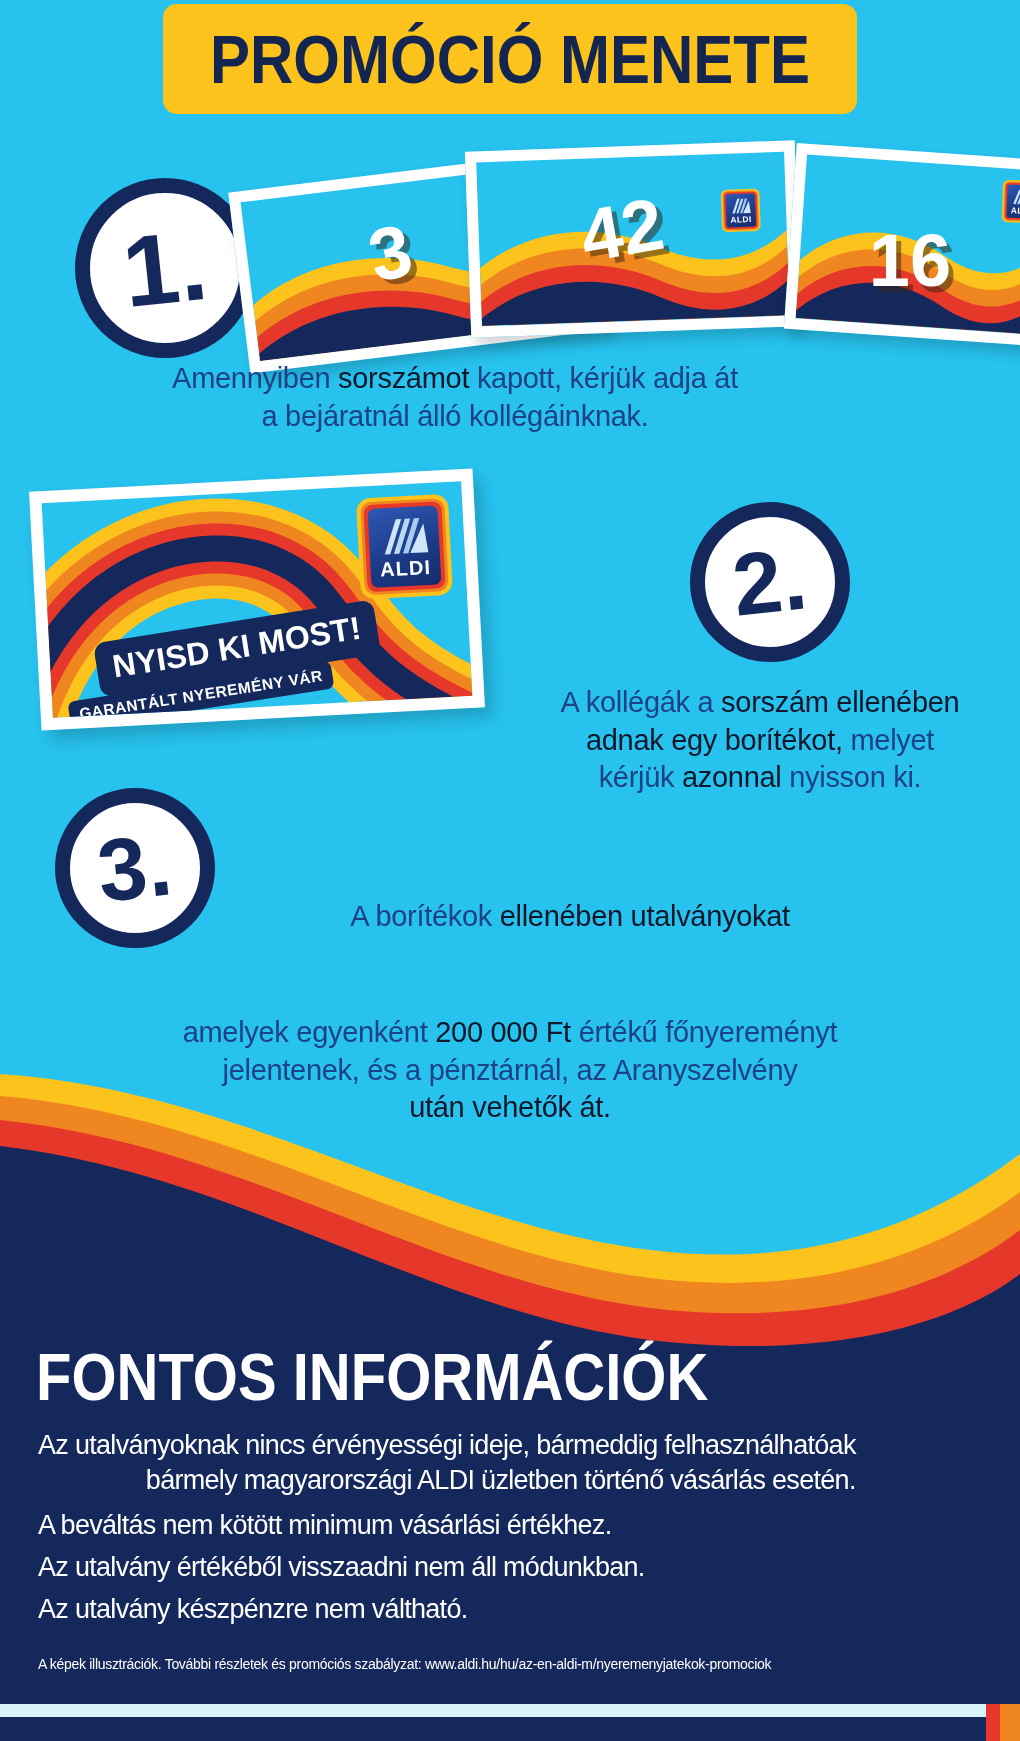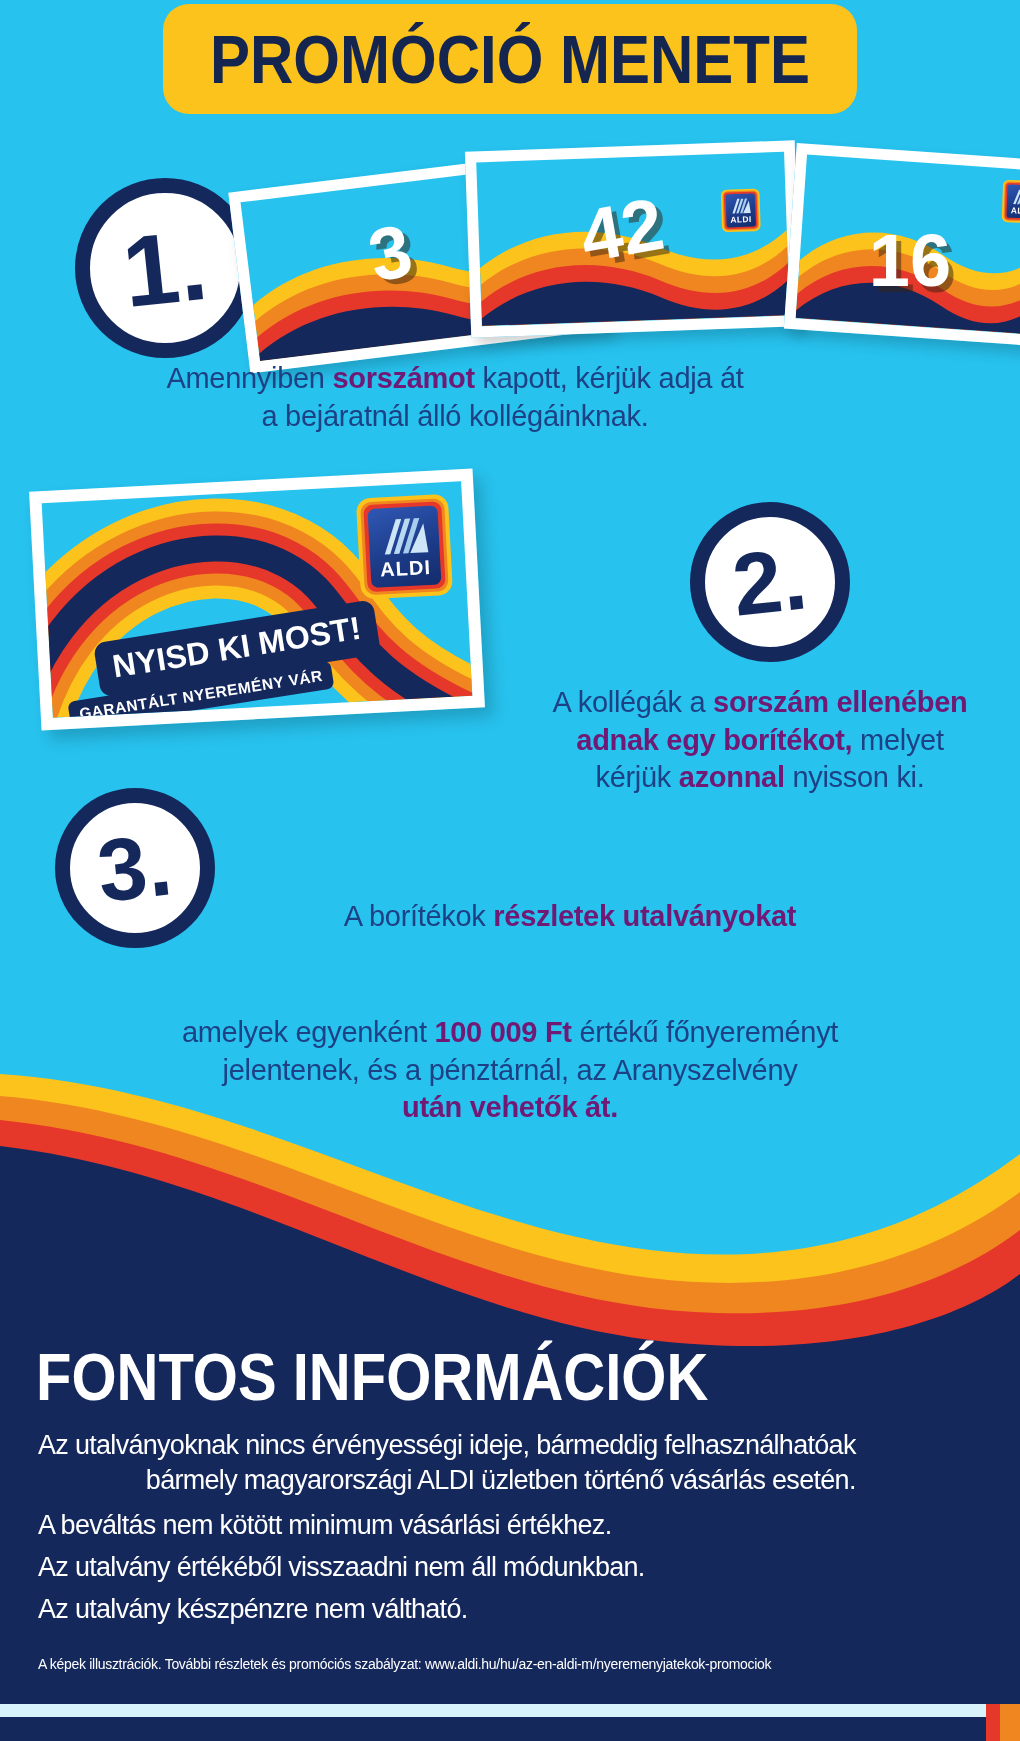--- a/index.html
+++ b/index.html
@@ -7,21 +7,21 @@
   body {
     position:relative; overflow:hidden;
     background:#27c2ee;
     font-family:"Liberation Sans", sans-serif;
     color:#15285c;
   }
 
   
   .header-badge {
     position:absolute; left:163px; top:4px; width:694px; height:110px;
-    background:#fcc31c; border-radius:26px;
+    background:#fcc31c; border-radius:14px;
     display:flex; align-items:center; justify-content:center;
   }
   .header-badge h1 {
     font-size:60px; font-weight:900; color:#14264f;
     transform:scaleY(1.15); white-space:nowrap; letter-spacing:0;
   }
 
   
   .step-circle {
     position:absolute; background:#fff; border:15px solid #15285c; border-radius:50%;
@@ -84,21 +84,21 @@
   .banner-sub {
     position:absolute; left:16px; top:186px; background:#15285c; color:#fff;
     font-weight:700; font-size:15.5px; padding:5px 10px; border-radius:7px;
     transform:rotate(-6deg); white-space:nowrap; letter-spacing:.5px;
   }
 
   
   .copy { position:absolute; text-align:center; font-size:29px; color:#1d4185;
           line-height:1.3; letter-spacing:-.3px; }
   .copy .line { white-space:nowrap; }
-  .copy .b { font-weight:700; color:#701a75; }
+  .copy .b { font-weight:400; color:#0f172a; }
   #step1-copy { left:5px;   top:360px;  width:900px; }
   #step2-copy { left:470px; top:684px;  width:580px; }
   #step3-copy { left:230px; top:898px;  width:680px; }
   #main-paragraph { left:30px; top:1014px; width:960px; }
 
   
   .divider { position:absolute; left:0; top:1072px; width:1020px; height:280px; }
   .info-section { position:absolute; left:0; top:1348px; width:1020px; height:358px; background:#15285c; }
   .info-heading {
     position:absolute; left:36px; top:1338px; color:#fff; font-size:58px; font-weight:900;
@@ -244,25 +244,25 @@
   <div class="line"><span>A kollégák a </span><span class="b">sorszám ellenében</span></div>
   <div class="line"><span class="b">adnak egy borítékot,</span><span> melyet</span></div>
   <div class="line"><span>kérjük </span><span class="b">azonnal</span><span> nyisson ki.</span></div>
 </div>
 
 <div class="step-circle" id="circle3">
   <span class="num">3.</span>
 </div>
 
 <div class="copy" id="step3-copy">
-  <div class="line"><span>A borítékok </span><span class="b">részletek utalványokat</span></div>
+  <div class="line"><span>A borítékok </span><span class="b">ellenében utalványokat</span></div>
 </div>
 
 <div class="copy" id="main-paragraph">
-  <div class="line"><span>amelyek egyenként </span><span class="b">100 009 Ft</span><span> értékű főnyereményt</span></div>
+  <div class="line"><span>amelyek egyenként </span><span class="b">200 000 Ft</span><span> értékű főnyereményt</span></div>
   <div class="line"><span>jelentenek, és a pénztárnál, az Aranyszelvény</span></div>
   <div class="line"><span class="b">után vehetők át.</span></div>
 </div>
 
 <svg class="divider" viewBox="0 0 1020 280" preserveAspectRatio="none">
   <path d="M0,2 C240,18 430,150 650,178 C830,200 945,138 1020,82 L1020,280 L0,280 Z" fill="#fcc31c"></path>
   <path d="M0,24 C240,44 430,178 650,206 C830,228 950,172 1020,120 L1020,280 L0,280 Z" fill="#f0861f"></path>
   <path d="M0,48 C240,72 430,208 650,236 C835,258 955,208 1020,158 L1020,280 L0,280 Z" fill="#e6372b"></path>
   <path d="M0,74 C240,102 430,240 650,268 C840,290 960,248 1020,202 L1020,280 L0,280 Z" fill="#15285c"></path>
 </svg>

